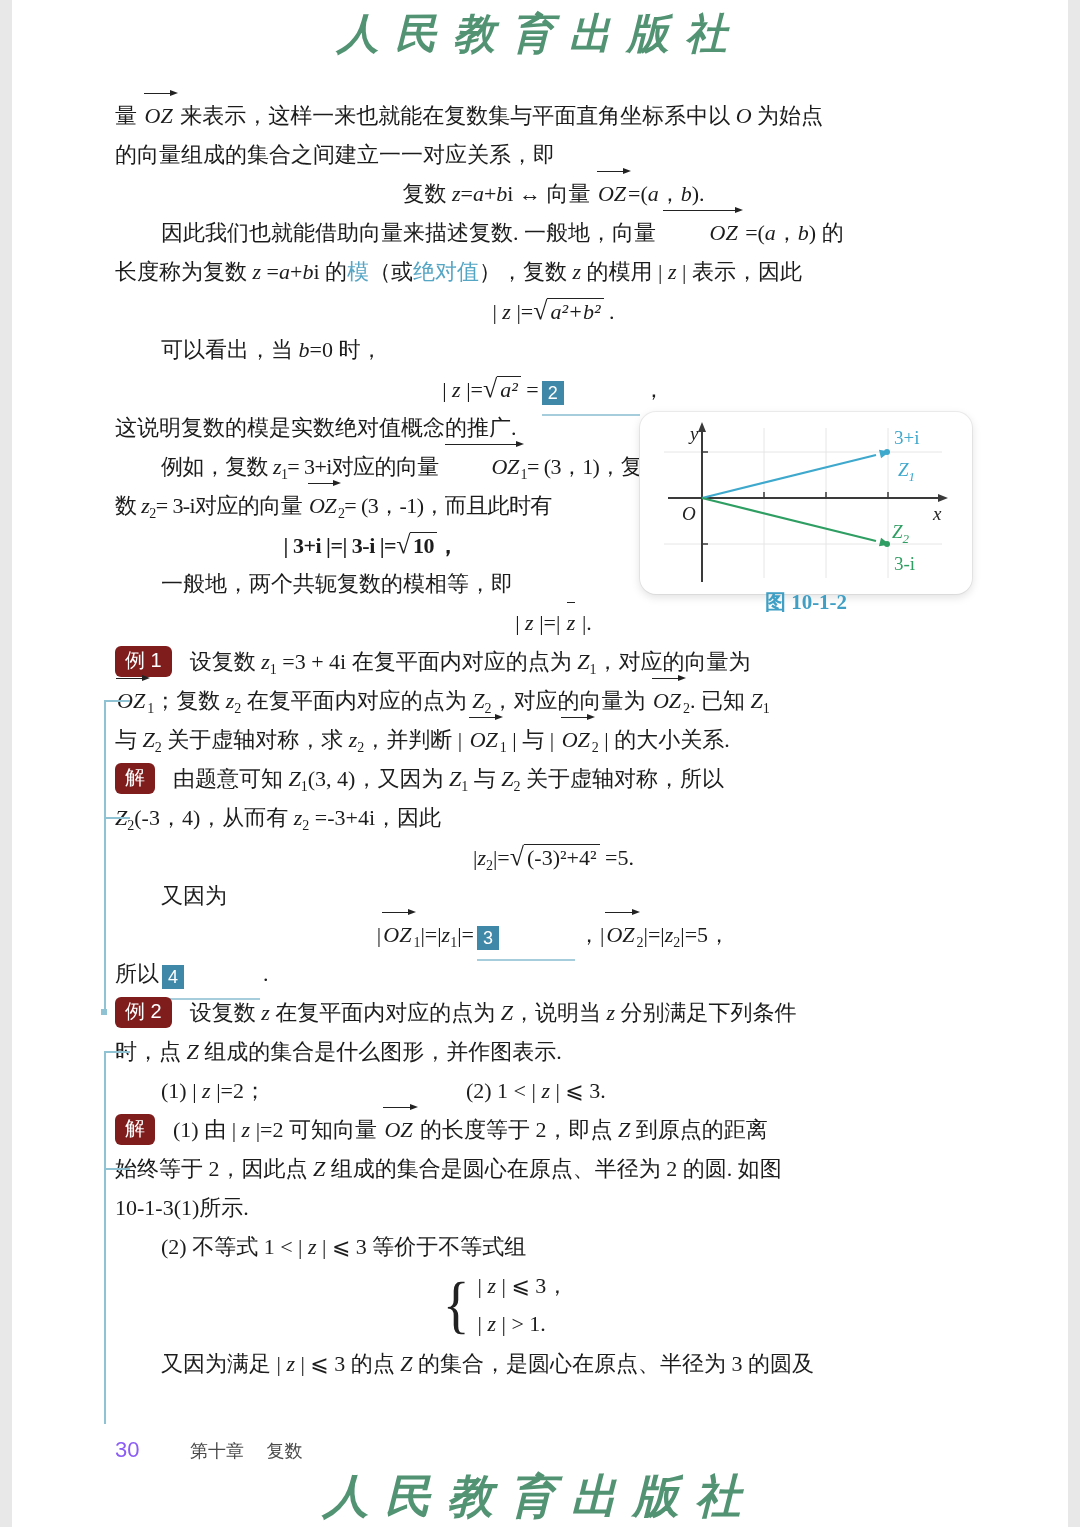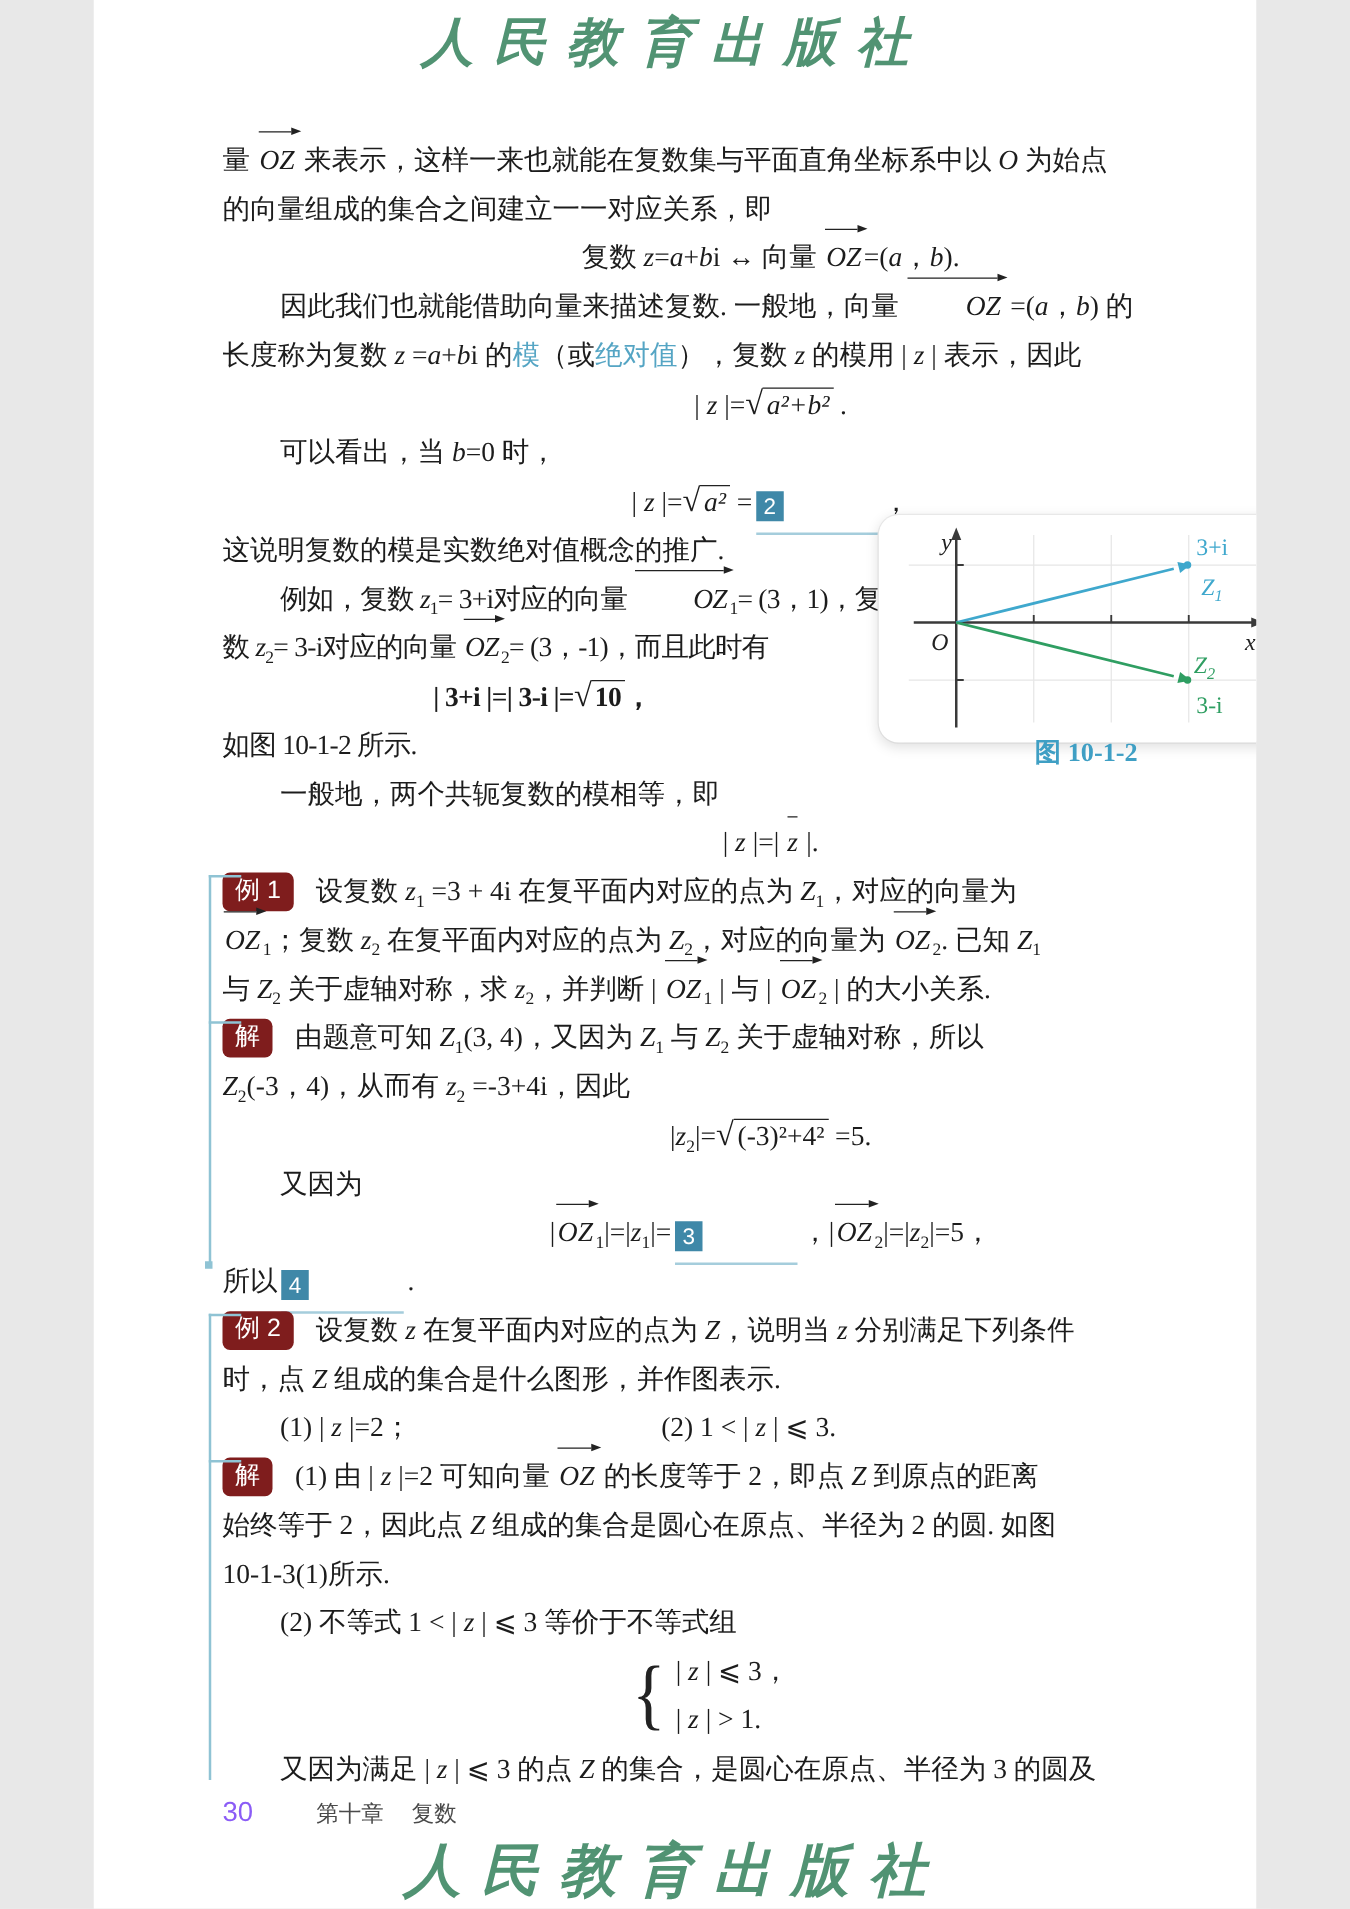--- a/index.html
+++ b/index.html
@@ -1,24 +1,24 @@
 <!DOCTYPE html>
 <html><head>
 <meta charset="utf-8">
 <style>
   html,body{margin:0;padding:0;background:#e8e8e8;}
-  .page{position:relative;width:930px;height:1527px;margin:0 auto;background:#ffffff;
+  .page{position:relative;width:1056px;height:1527px;margin:0 auto;background:#ffffff;
         font-family:"Liberation Serif","DejaVu Serif",serif;color:#1c1c1c;overflow:hidden;}
   
   .wm{position:absolute;width:100%;text-align:center;font-style:italic;font-weight:bold;
       color:#3a8560;letter-spacing:16px;opacity:.88;font-family:"Liberation Serif",serif;}
   .wm-top{top:6px;font-size:42px;}
   .wm-bot{top:1466px;font-size:46px;}
   
-  #content{position:absolute;left:103px;top:108px;width:877px;font-size:22px;}
+  #content{position:absolute;left:103px;top:96px;width:877px;font-size:22px;}
   .line{height:39px;line-height:39px;white-space:nowrap;}
   .line.c{text-align:center;}
   .line.i{text-indent:46px;}
   .line.n{width:512px;letter-spacing:-0.6px;}
   .line.nc{width:512px;text-align:center;letter-spacing:-0.5px;font-weight:bold;}
   .it{font-style:italic;}
   sub{font-size:14px;line-height:0;}
   .hl{color:#55a5c4;}
   
   .vecwrap{white-space:nowrap;}
@@ -77,21 +77,20 @@
       <div class="line c"><span>复数 </span><span class="it">z</span><span>=</span><span class="it">a</span><span>+</span><span class="it">b</span><span>i ↔ 向量 </span><span class="vecwrap"><span class="vec">OZ</span></span><span>=(</span><span class="it">a</span><span>，</span><span class="it">b</span><span>).</span></div>
       <div class="line i"><span>因此我们也就能借助向量来描述复数. 一般地，向量 </span><span class="vecwrap"><span class="vec">OZ</span></span><span> =(</span><span class="it">a</span><span>，</span><span class="it">b</span><span>) 的</span></div>
       <div class="line "><span>长度称为复数 </span><span class="it">z</span><span> =</span><span class="it">a</span><span>+</span><span class="it">b</span><span>i 的</span><span class="hl">模</span><span>（或</span><span class="hl">绝对值</span><span>），复数 </span><span class="it">z</span><span> 的模用 | </span><span class="it">z</span><span> | 表示，因此</span></div>
       <div class="line c"><span>| </span><span class="it">z</span><span> |=</span><span class="sqrt itb"><span class="rad">√</span><span class="bod">a²+b²</span></span><span> .</span></div>
       <div class="line i"><span>可以看出，当 </span><span class="it">b</span><span>=0 时，</span></div>
       <div class="line c"><span>| </span><span class="it">z</span><span> |=</span><span class="sqrt itb"><span class="rad">√</span><span class="bod">a²</span></span><span> =</span><span class="blankwrap"><span class="bnum">2</span><span class="bspace"></span></span><span>，</span></div>
       <div class="line "><span>这说明复数的模是实数绝对值概念的推广.</span></div>
       <div class="line i n"><span>例如，复数 </span><span class="it">z</span><sub>1</sub><span>= 3+i对应的向量 </span><span class="vecwrap"><span class="vec">OZ</span><sub>1</sub></span><span>= (3，1)，复</span></div>
       <div class="line n"><span>数 </span><span class="it">z</span><sub>2</sub><span>= 3-i对应的向量 </span><span class="vecwrap"><span class="vec">OZ</span><sub>2</sub></span><span>= (3，-1)，而且此时有</span></div>
       <div class="line nc"><span>| 3+i |=| 3-i |=</span><span class="sqrt"><span class="rad">√</span><span class="bod">10</span></span><span>，</span></div>
-      <div class="line n"><span>如图 10-1-2 所示.</span></div>
       <div class="line i"><span>一般地，两个共轭复数的模相等，即</span></div>
       <div class="line c"><span>| </span><span class="it">z</span><span> |=| </span><span class="it ol">z</span><span> |.</span></div>
       <div class="line "><span class="badge">例 1</span><span>设复数 </span><span class="it">z</span><sub>1</sub><span> =3 + 4i 在复平面内对应的点为 </span><span class="it">Z</span><sub>1</sub><span>，对应的向量为</span></div>
       <div class="line "><span class="vecwrap"><span class="vec">OZ</span><sub>1</sub></span><span>；复数 </span><span class="it">z</span><sub>2</sub><span> 在复平面内对应的点为 </span><span class="it">Z</span><sub>2</sub><span>，对应的向量为 </span><span class="vecwrap"><span class="vec">OZ</span><sub>2</sub></span><span>. 已知 </span><span class="it">Z</span><sub>1</sub></div>
       <div class="line "><span>与 </span><span class="it">Z</span><sub>2</sub><span> 关于虚轴对称，求 </span><span class="it">z</span><sub>2</sub><span>，并判断 | </span><span class="vecwrap"><span class="vec">OZ</span><sub>1</sub></span><span> | 与 | </span><span class="vecwrap"><span class="vec">OZ</span><sub>2</sub></span><span> | 的大小关系.</span></div>
       <div class="line "><span class="badge">解</span><span>由题意可知 </span><span class="it">Z</span><sub>1</sub><span>(3, 4)，又因为 </span><span class="it">Z</span><sub>1</sub><span> 与 </span><span class="it">Z</span><sub>2</sub><span> 关于虚轴对称，所以</span></div>
       <div class="line "><span class="it">Z</span><sub>2</sub><span>(-3，4)，从而有 </span><span class="it">z</span><sub>2</sub><span> =-3+4i，因此</span></div>
       <div class="line c"><span>|</span><span class="it">z</span><sub>2</sub><span>|=</span><span class="sqrt"><span class="rad">√</span><span class="bod">(-3)²+4²</span></span><span> =5.</span></div>
       <div class="line i"><span>又因为</span></div>
       <div class="line c"><span>|</span><span class="vecwrap"><span class="vec">OZ</span><sub>1</sub></span><span>|=|</span><span class="it">z</span><sub>1</sub><span>|=</span><span class="blankwrap"><span class="bnum">3</span><span class="bspace"></span></span><span>，|</span><span class="vecwrap"><span class="vec">OZ</span><sub>2</sub></span><span>|=|</span><span class="it">z</span><sub>2</sub><span>|=5，</span></div>

